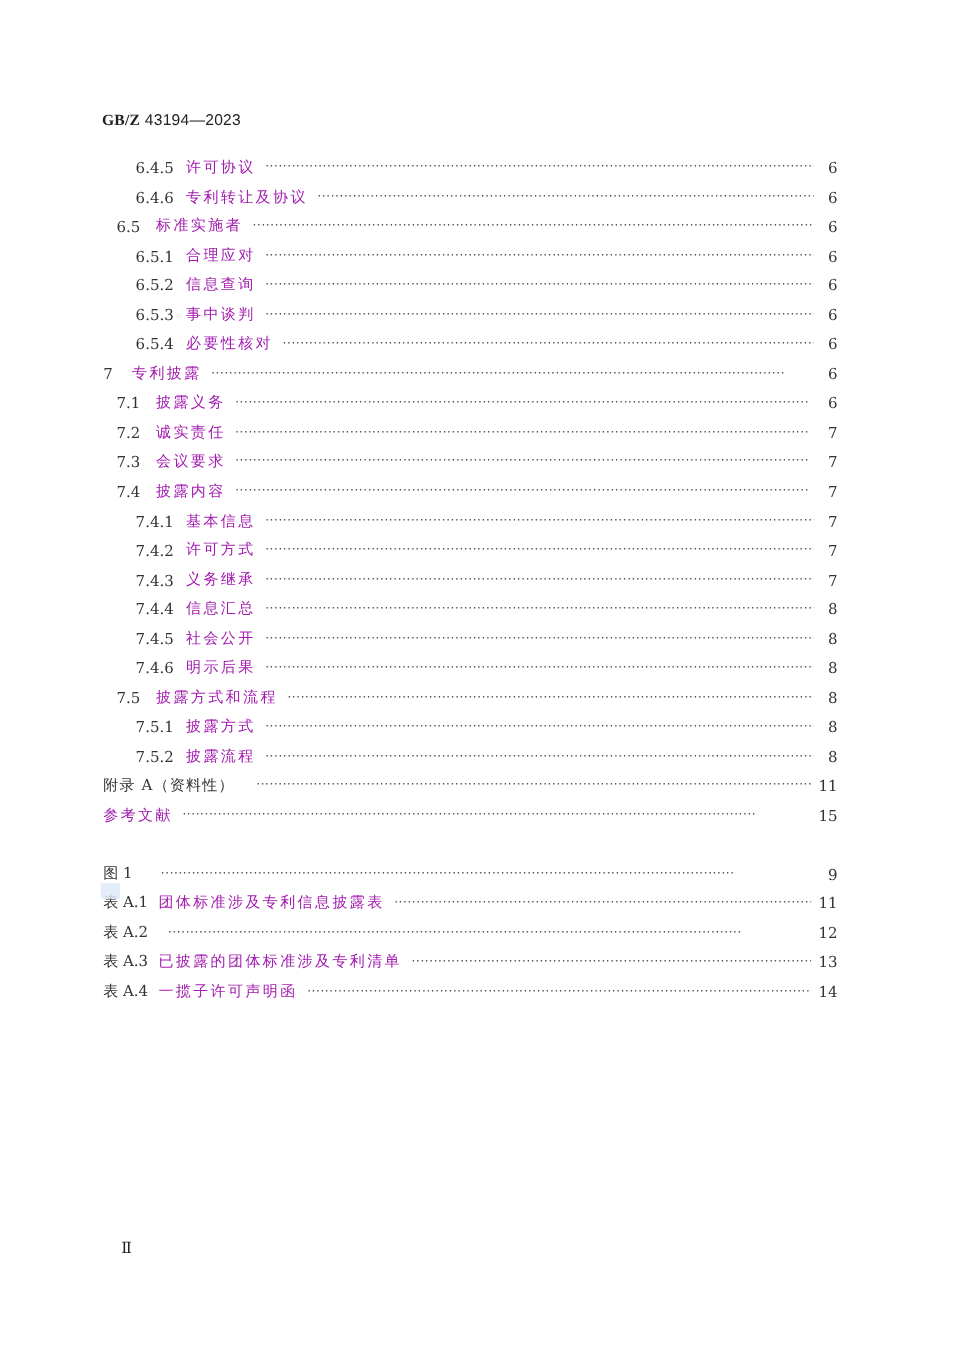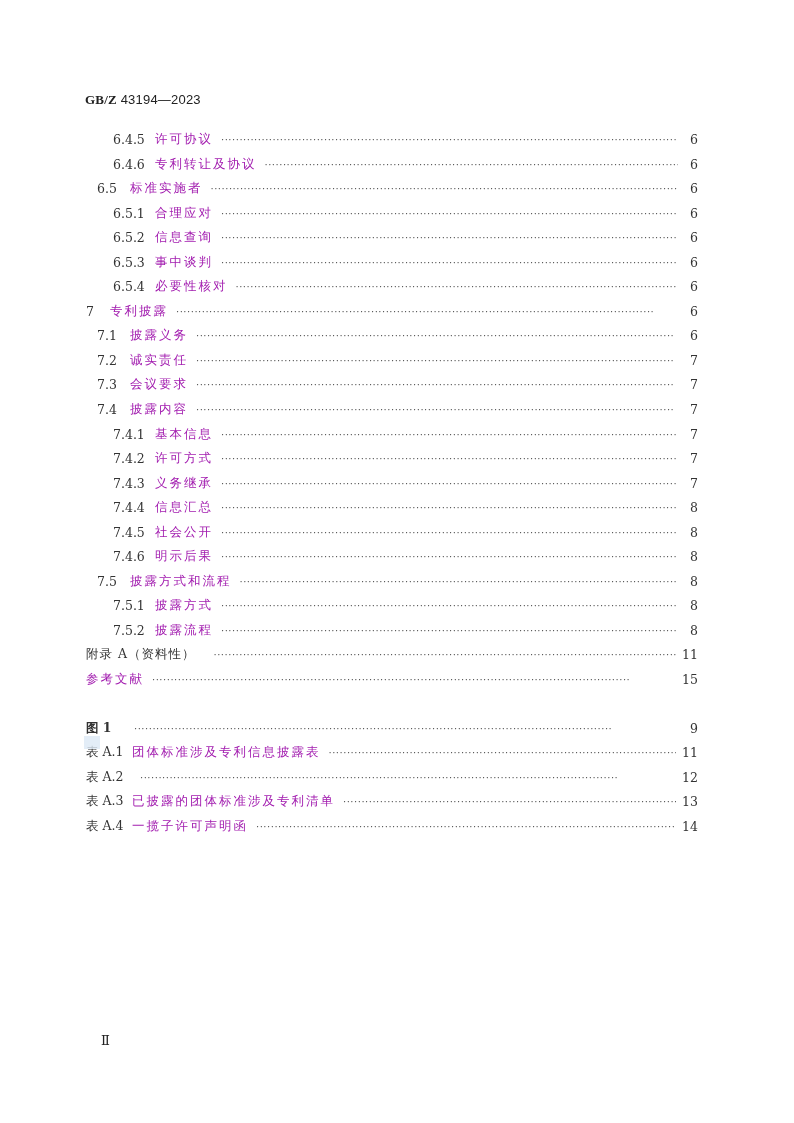--- a/index.html
+++ b/index.html
@@ -17,21 +17,21 @@
                      letter-spacing: 0.5px; margin: 0 6px 0 8px; font-size: 10px; }
   .toc-row .page { display: inline-block; min-width: 14px; text-align: right; color: #333; }
   .lvl1 .inner { left: 86px; }
   .lvl2 .inner { left: 97px; }
   .lvl3 .inner { left: 113px; }
   .lvl1 .num { width: 24px; }
   .lvl2 .num { width: 33px; }
   .lvl3 .num { width: 42px; }
   .app .inner, .fig .inner { left: 86px; }
   .fig .num { width: 46px; white-space: nowrap; }
-  .fig-num-short { width: 40px !important; font-weight: bold; }
+  .fig-num-short { width: 40px !important; }
   .gap { height: 24px; }
   .highlight { position: absolute; left: 84px; top: 736px; width: 16px; height: 13px;
                background: #dce8f5; opacity: 0.8; }
   .page-footer { position: absolute; left: 101px; top: 1033px; font-size: 13px;
                  font-family: "DejaVu Serif", serif; }
 </style>
 </head>
 <body>
 
 <div class="doc-code">

